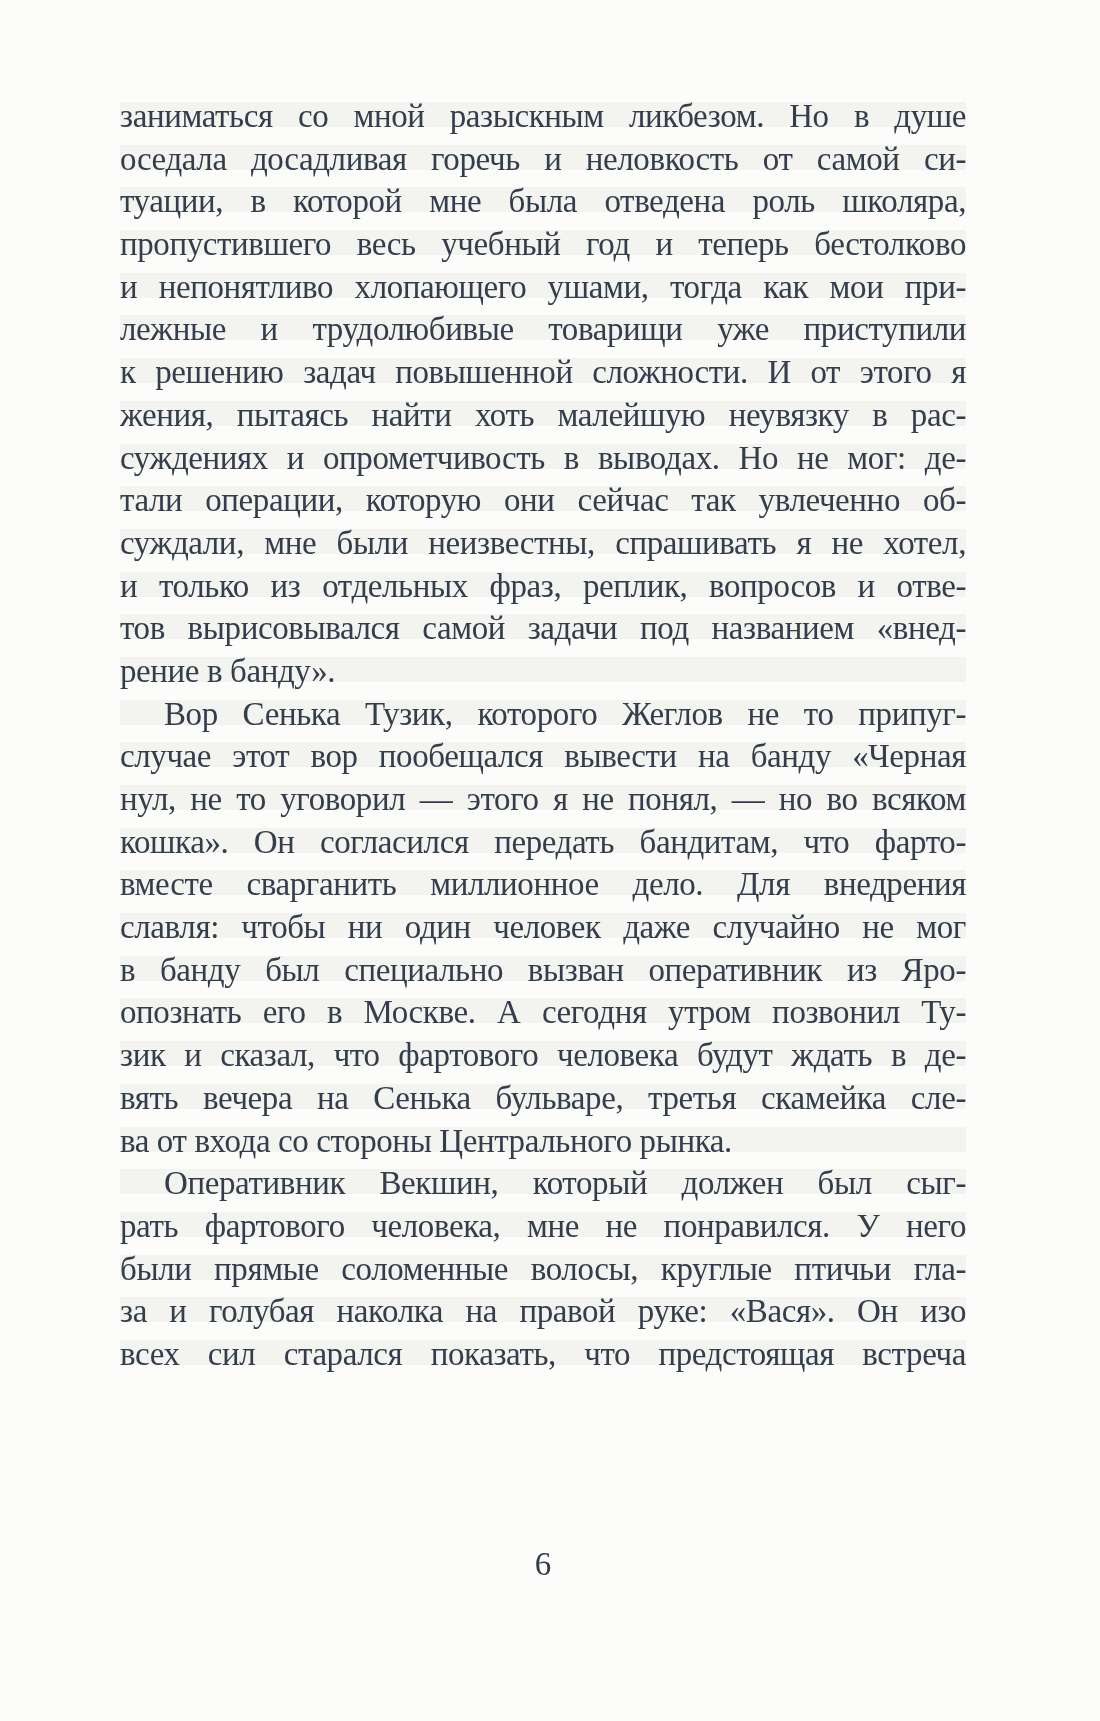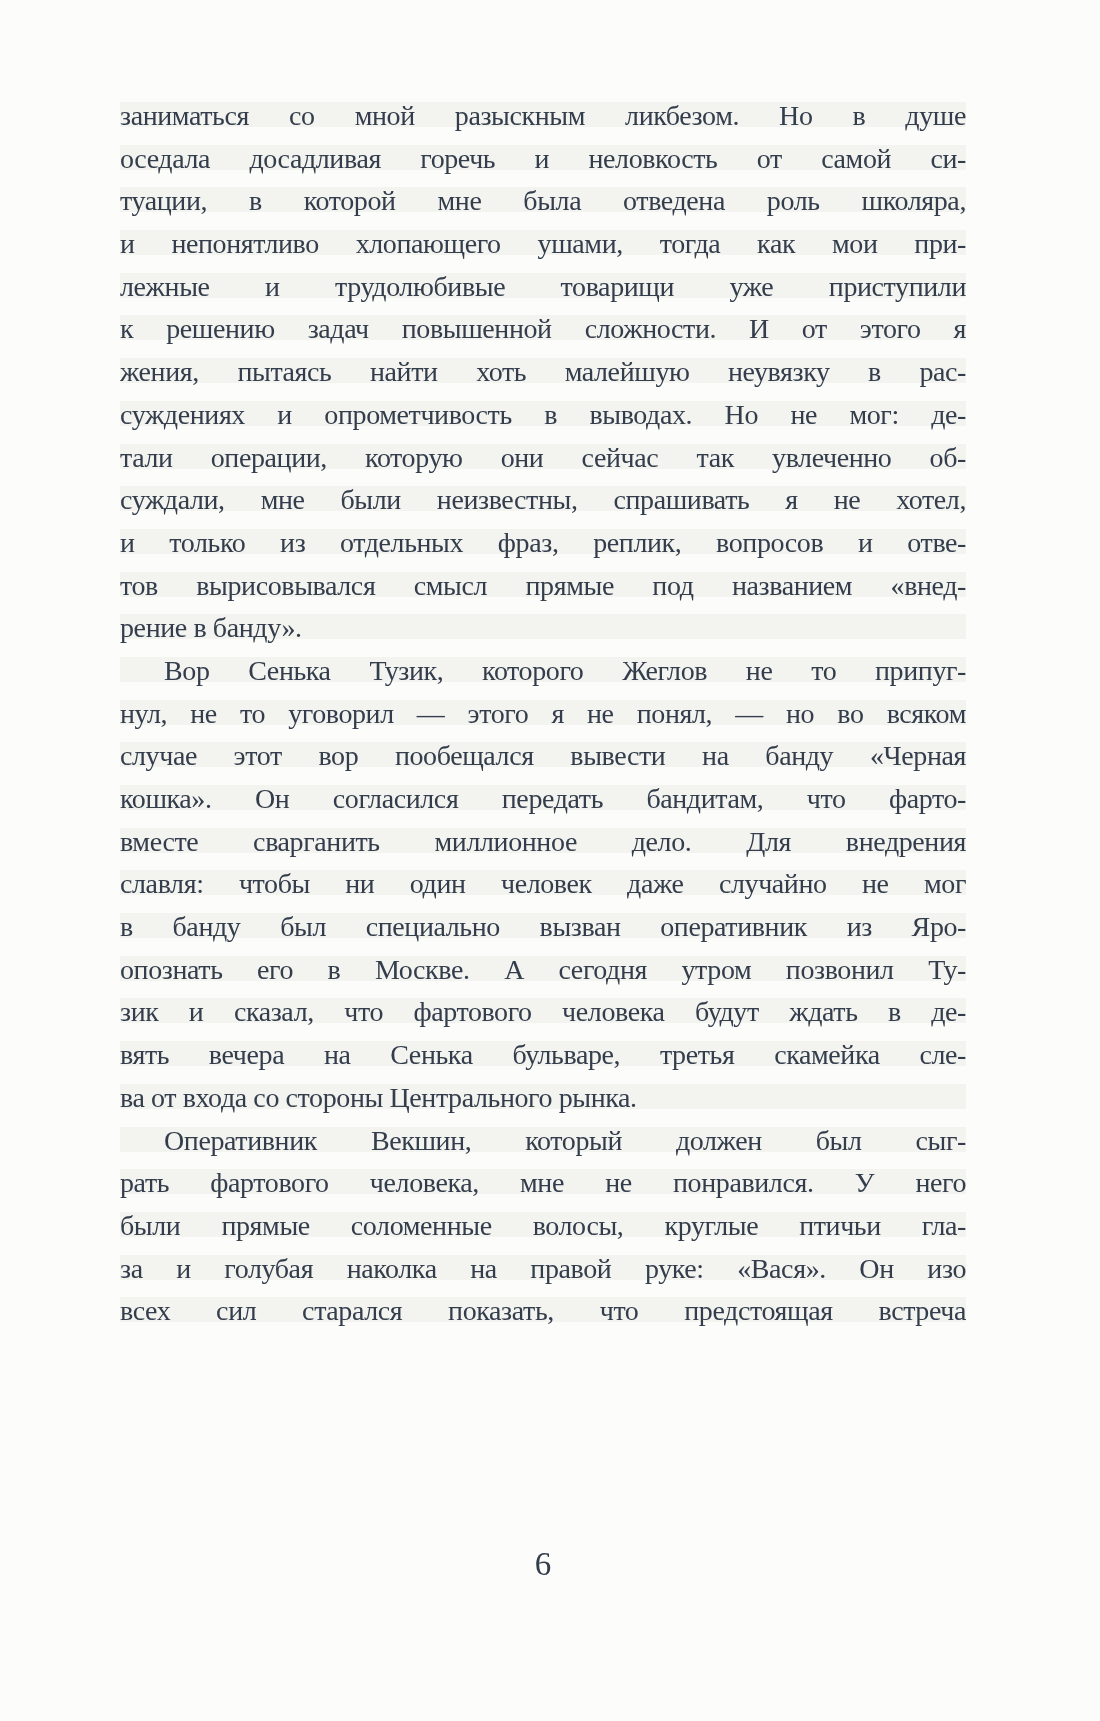--- a/index.html
+++ b/index.html
@@ -27,21 +27,21 @@
   }
   .text-block {
     position: absolute;
     left: 120px;
     top: 95px;
     width: 846px;
   }
   .line {
     height: var(--lh);
     line-height: var(--lh);
-    font-size: 28px;
+    font-size: 33px;
     letter-spacing: -0.4px;
     text-align: justify;
     text-align-last: justify;
     overflow: hidden;
     white-space: normal;
     
     background: linear-gradient(to bottom,
       rgba(0,0,0,0) 7px,
       var(--band-color) 7px,
       var(--band-color) 32px,
@@ -75,33 +75,34 @@
   }
 </style>
 </head>
 <body>
 
 <div class="page">
   <div class="text-block">
       <div class="line">заниматься со мной разыскным ликбезом. Но в душе</div>
       <div class="line">оседала досадливая горечь и неловкость от самой си-</div>
       <div class="line">туации, в которой мне была отведена роль школяра,</div>
+      <div class="line">пропустившего весь учебный год и теперь бестолково</div>
       <div class="line">и непонятливо хлопающего ушами, тогда как мои при-</div>
       <div class="line">лежные и трудолюбивые товарищи уже приступили</div>
       <div class="line">к решению задач повышенной сложности. И от этого я</div>
       <div class="line">жения, пытаясь найти хоть малейшую неувязку в рас-</div>
       <div class="line">суждениях и опрометчивость в выводах. Но не мог: де-</div>
       <div class="line">тали операции, которую они сейчас так увлеченно об-</div>
       <div class="line">суждали, мне были неизвестны, спрашивать я не хотел,</div>
       <div class="line">и только из отдельных фраз, реплик, вопросов и отве-</div>
-      <div class="line">тов вырисовывался смысл прямые под названием «внед-</div>
+      <div class="line">тов вырисовывался самой задачи под названием «внед-</div>
       <div class="line no-justify">рение в банду».</div>
       <div class="line para-start">Вор Сенька Тузик, которого Жеглов не то припуг-</div>
+      <div class="line">случае этот вор пообещался вывести на банду «Черная</div>
       <div class="line">нул, не то уговорил — этого я не понял, — но во всяком</div>
-      <div class="line">случае этот вор пообещался вывести на банду «Черная</div>
       <div class="line">кошка». Он согласился передать бандитам, что фарто-</div>
       <div class="line">вместе сварганить миллионное дело. Для внедрения</div>
       <div class="line">славля: чтобы ни один человек даже случайно не мог</div>
       <div class="line">в банду был специально вызван оперативник из Яро-</div>
       <div class="line">опознать его в Москве. А сегодня утром позвонил Ту-</div>
       <div class="line">зик и сказал, что фартового человека будут ждать в де-</div>
       <div class="line">вять вечера на Сенька бульваре, третья скамейка сле-</div>
       <div class="line no-justify">ва от входа со стороны Центрального рынка.</div>
       <div class="line para-start">Оперативник Векшин, который должен был сыг-</div>
       <div class="line">рать фартового человека, мне не понравился. У него</div>

